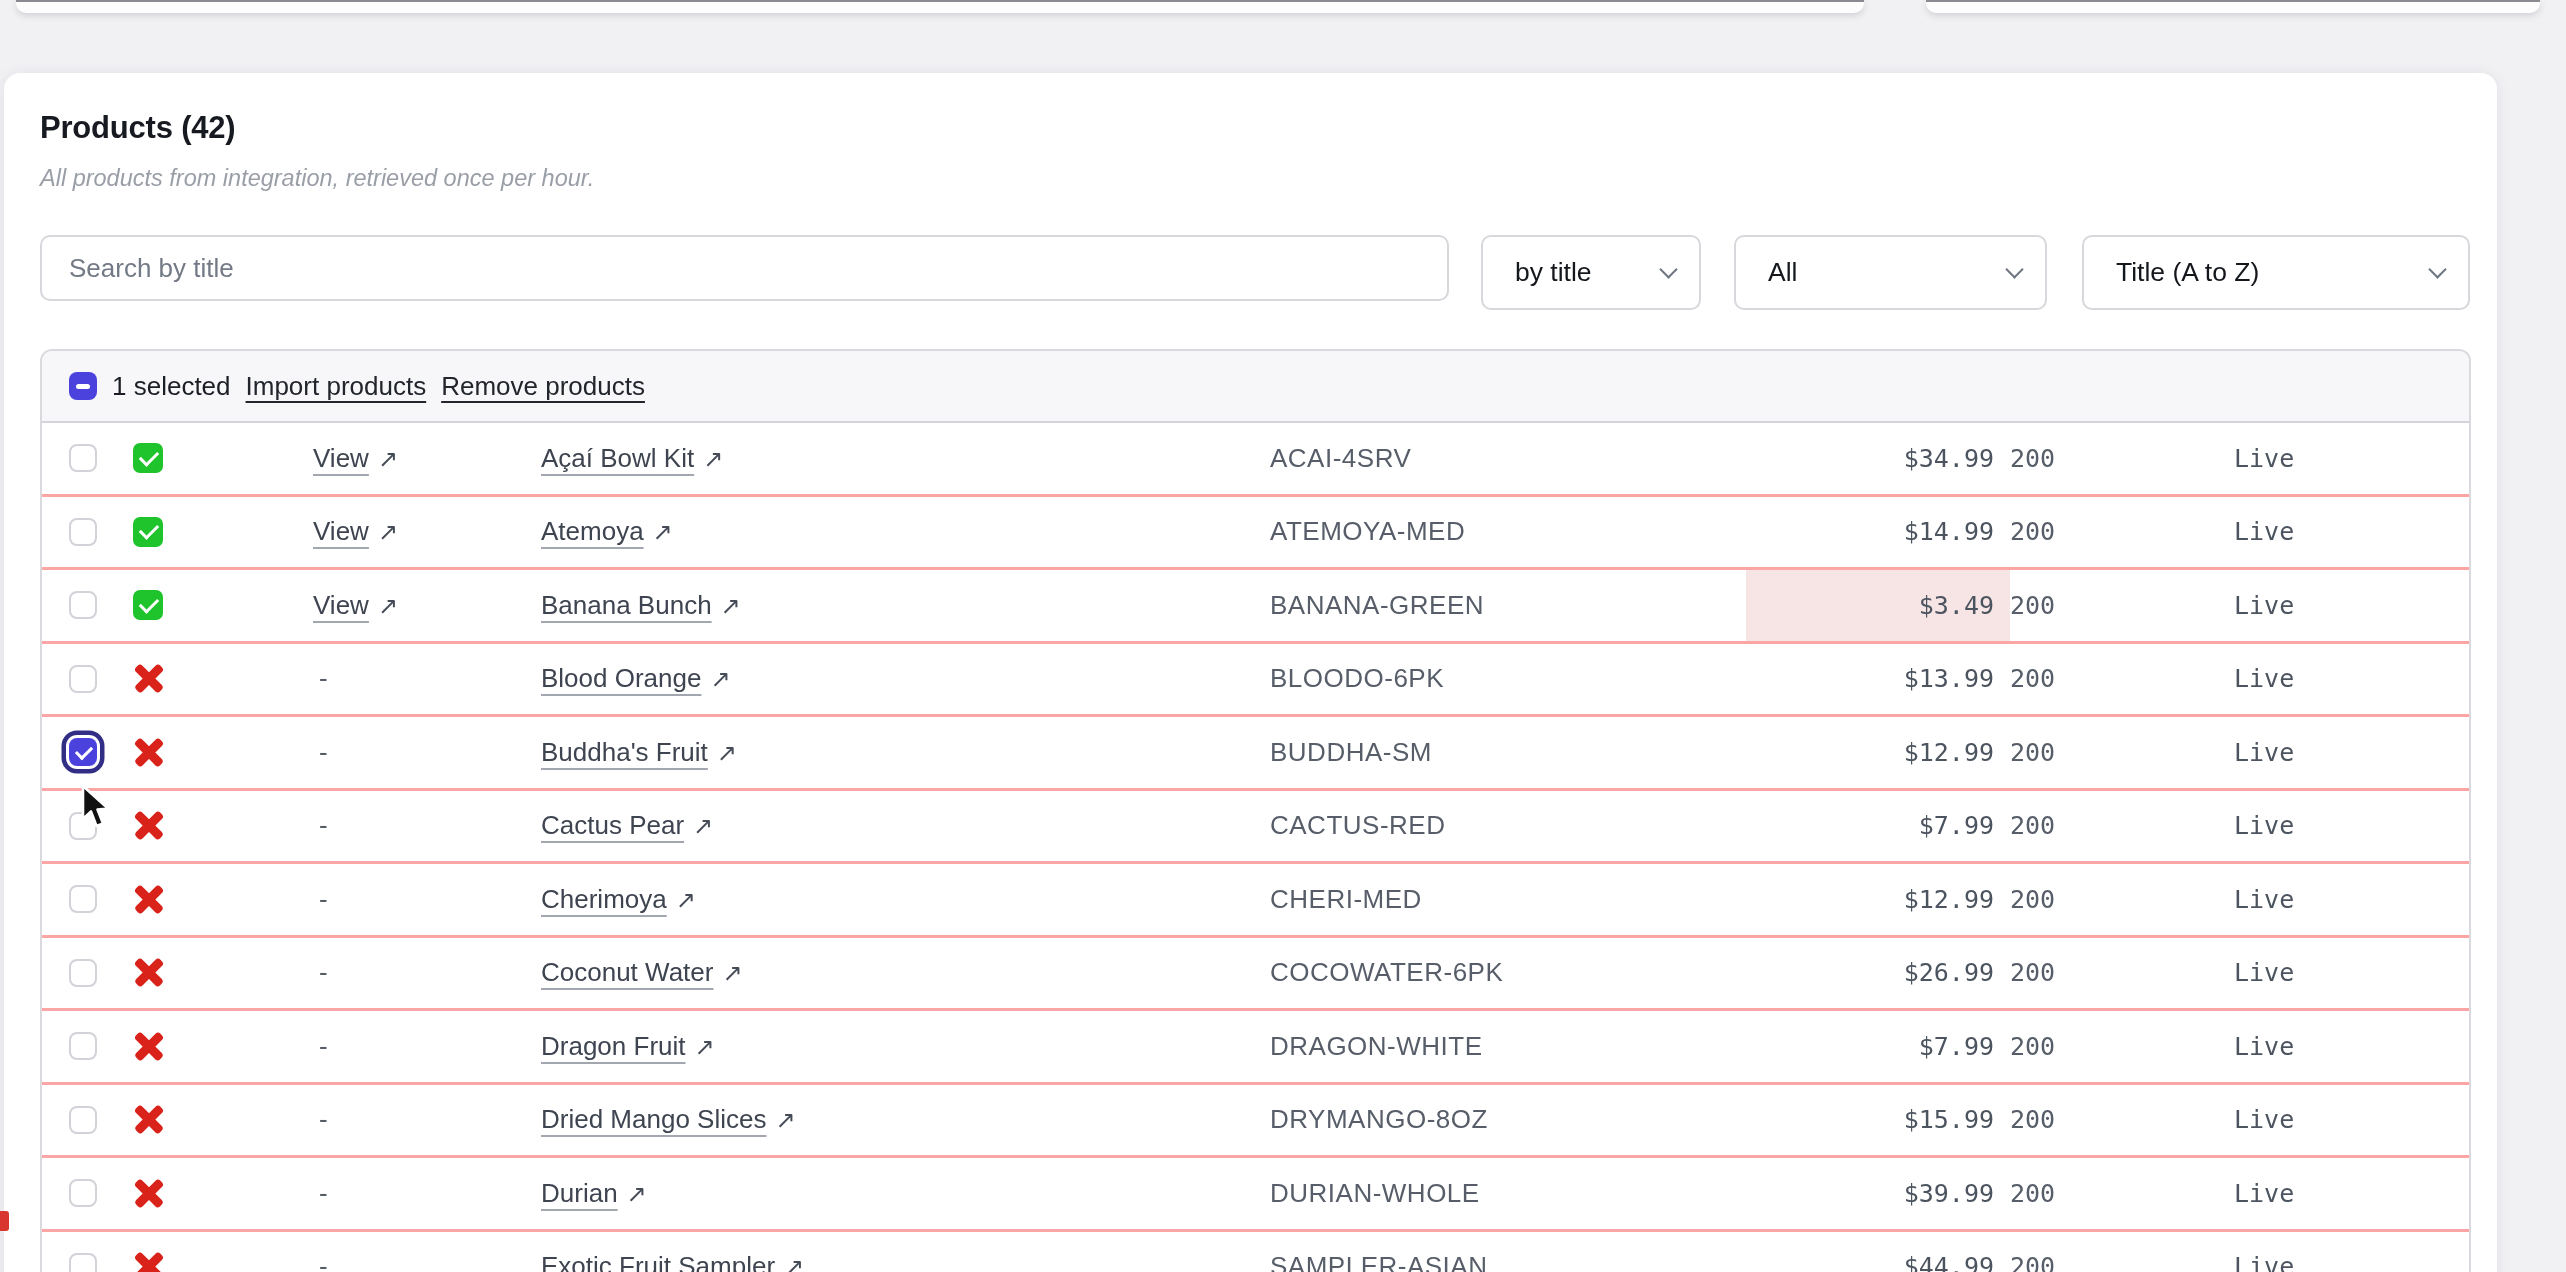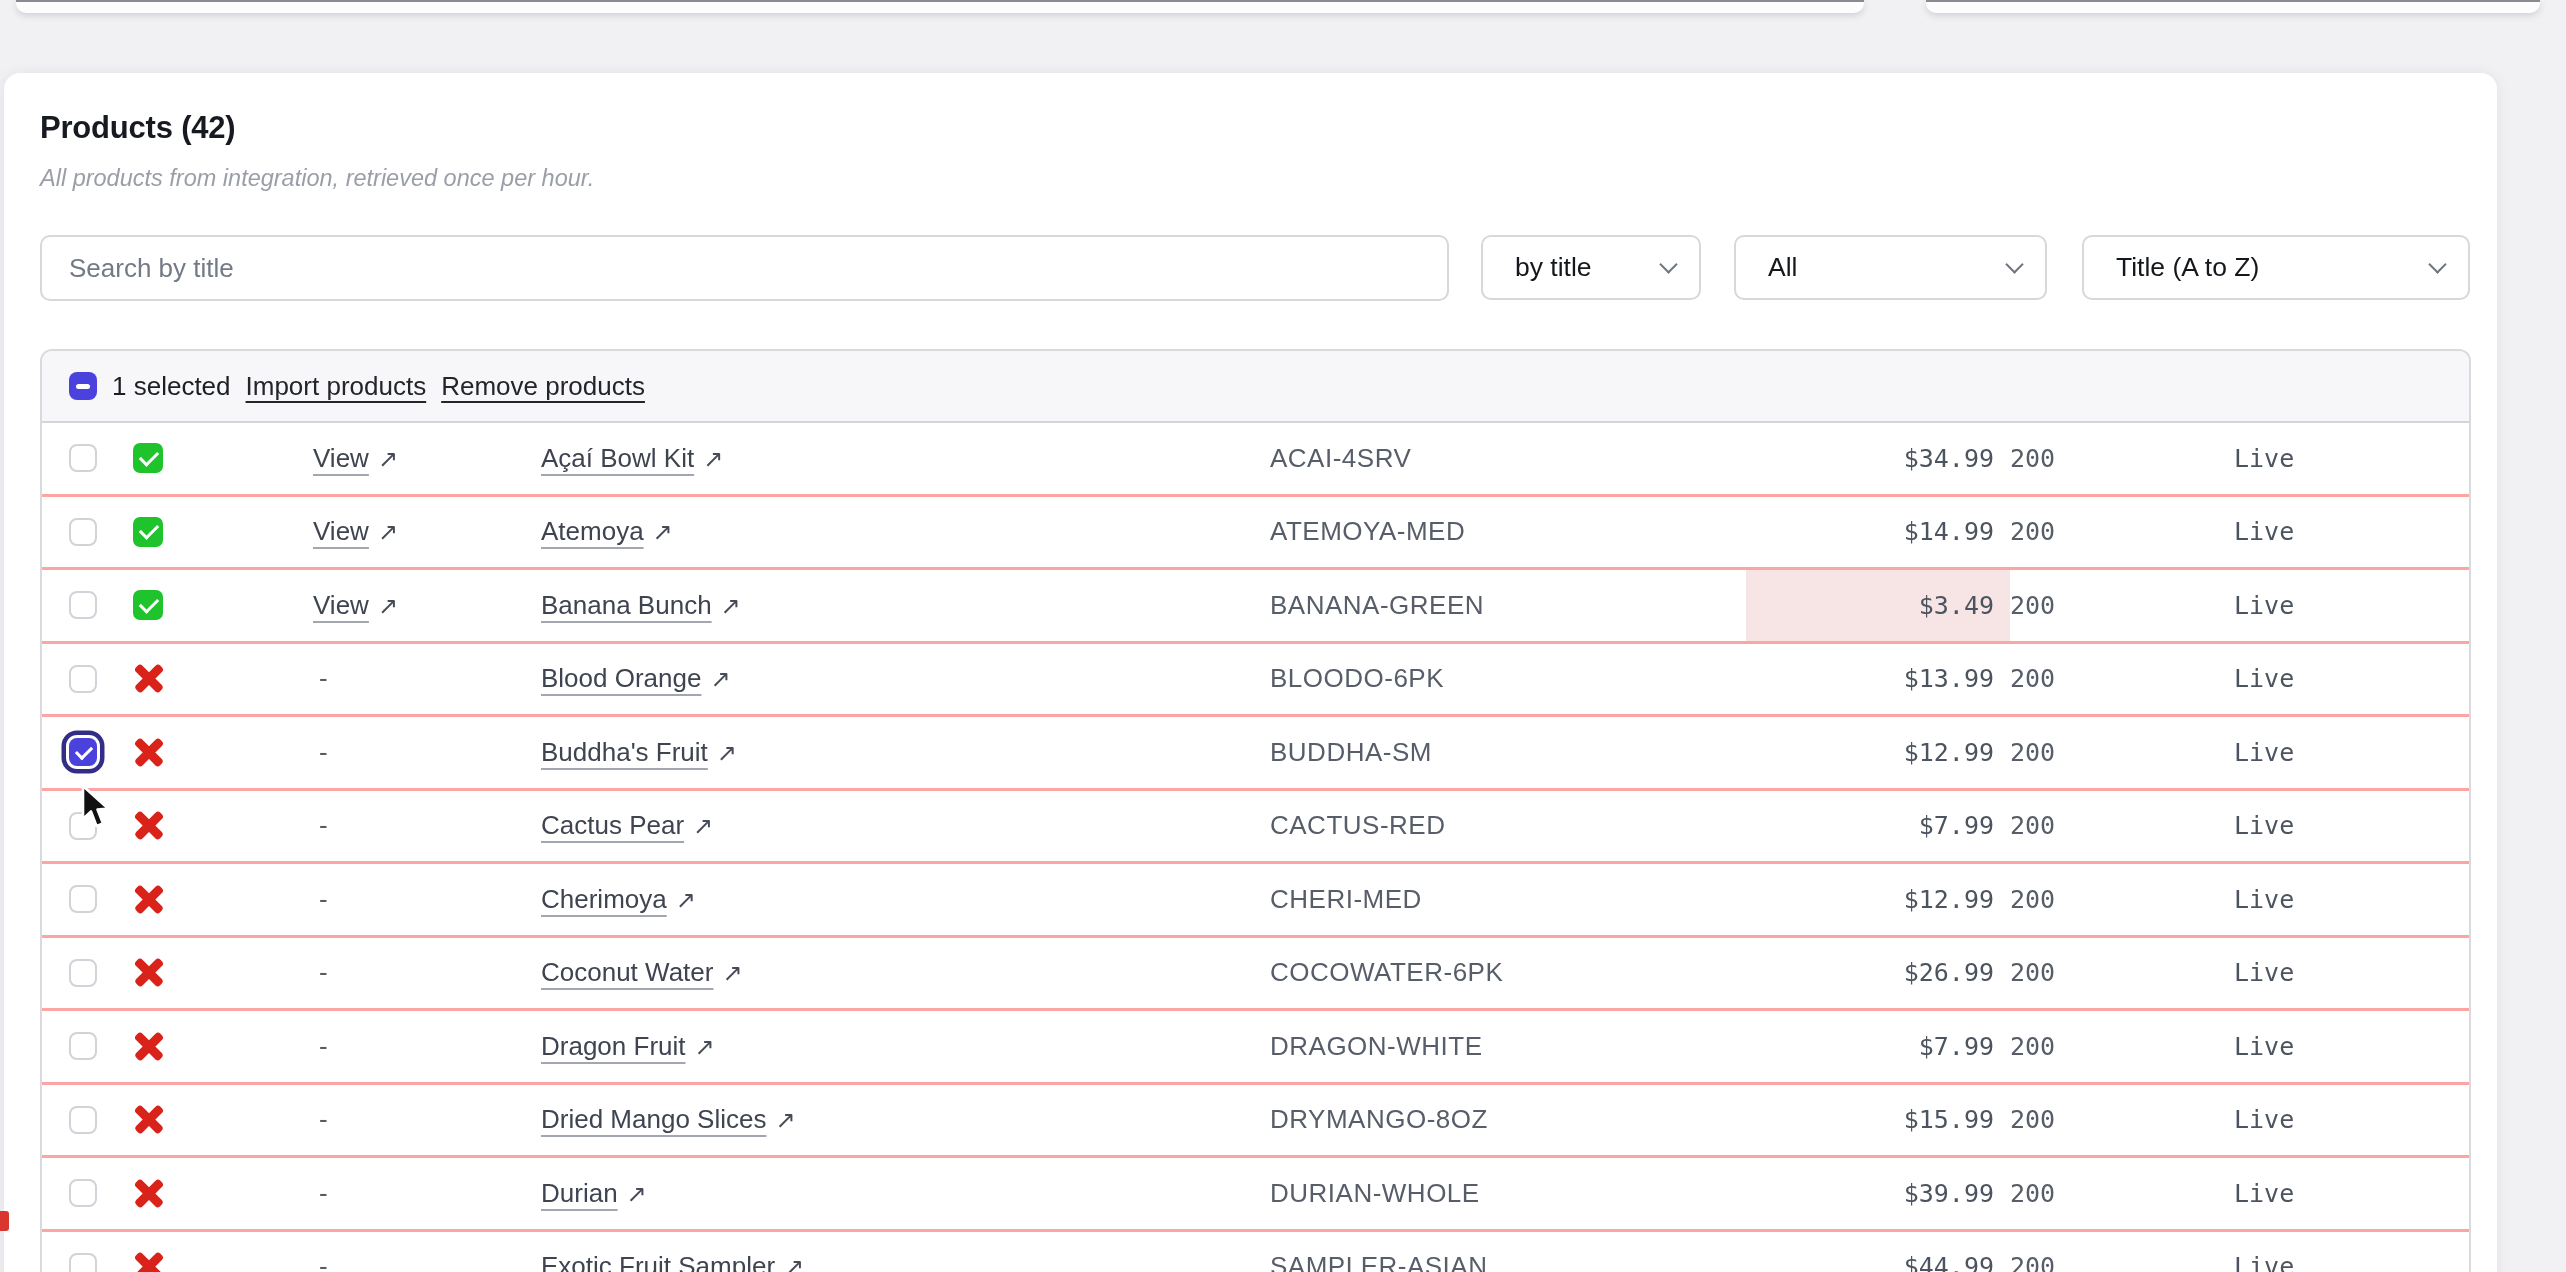--- a/index.html
+++ b/index.html
@@ -36,21 +36,21 @@
 
   
   .controls { position:absolute; left:36px; top:162px; width:2431px; height:77px; display:flex; }
   .search-box {
     width:1409px; height:66px; border:2px solid #d7d7dc; border-radius:10px;
     font-size:26px; color:#2a2f38; padding:0 20px 0 27px; background:#fff;
     font-family:"Liberation Sans", sans-serif; outline:none;
   }
   .search-box::placeholder { color:#737a86; opacity:1; }
   .dropdown {
-    height:65px; border:2px solid #d7d7dc; border-radius:10px; background:#fff;
+    height:75px; border:2px solid #d7d7dc; border-radius:10px; background:#fff;
     display:flex; align-items:center; justify-content:space-between;
     padding:0 24px 0 32px; font-size:26.5px; color:#14171c; cursor:pointer;
   }
   .dd-1 { width:220px; margin-left:32px; }
   .dd-2 { width:313px; margin-left:33px; }
   .dd-3 { width:388px; margin-left:35px; }
   .chevron {
     width:13px; height:13px; margin-top:-7px; flex:none;
     border-right:2.6px solid #6f7681; border-bottom:2.6px solid #6f7681;
     transform:rotate(45deg);

